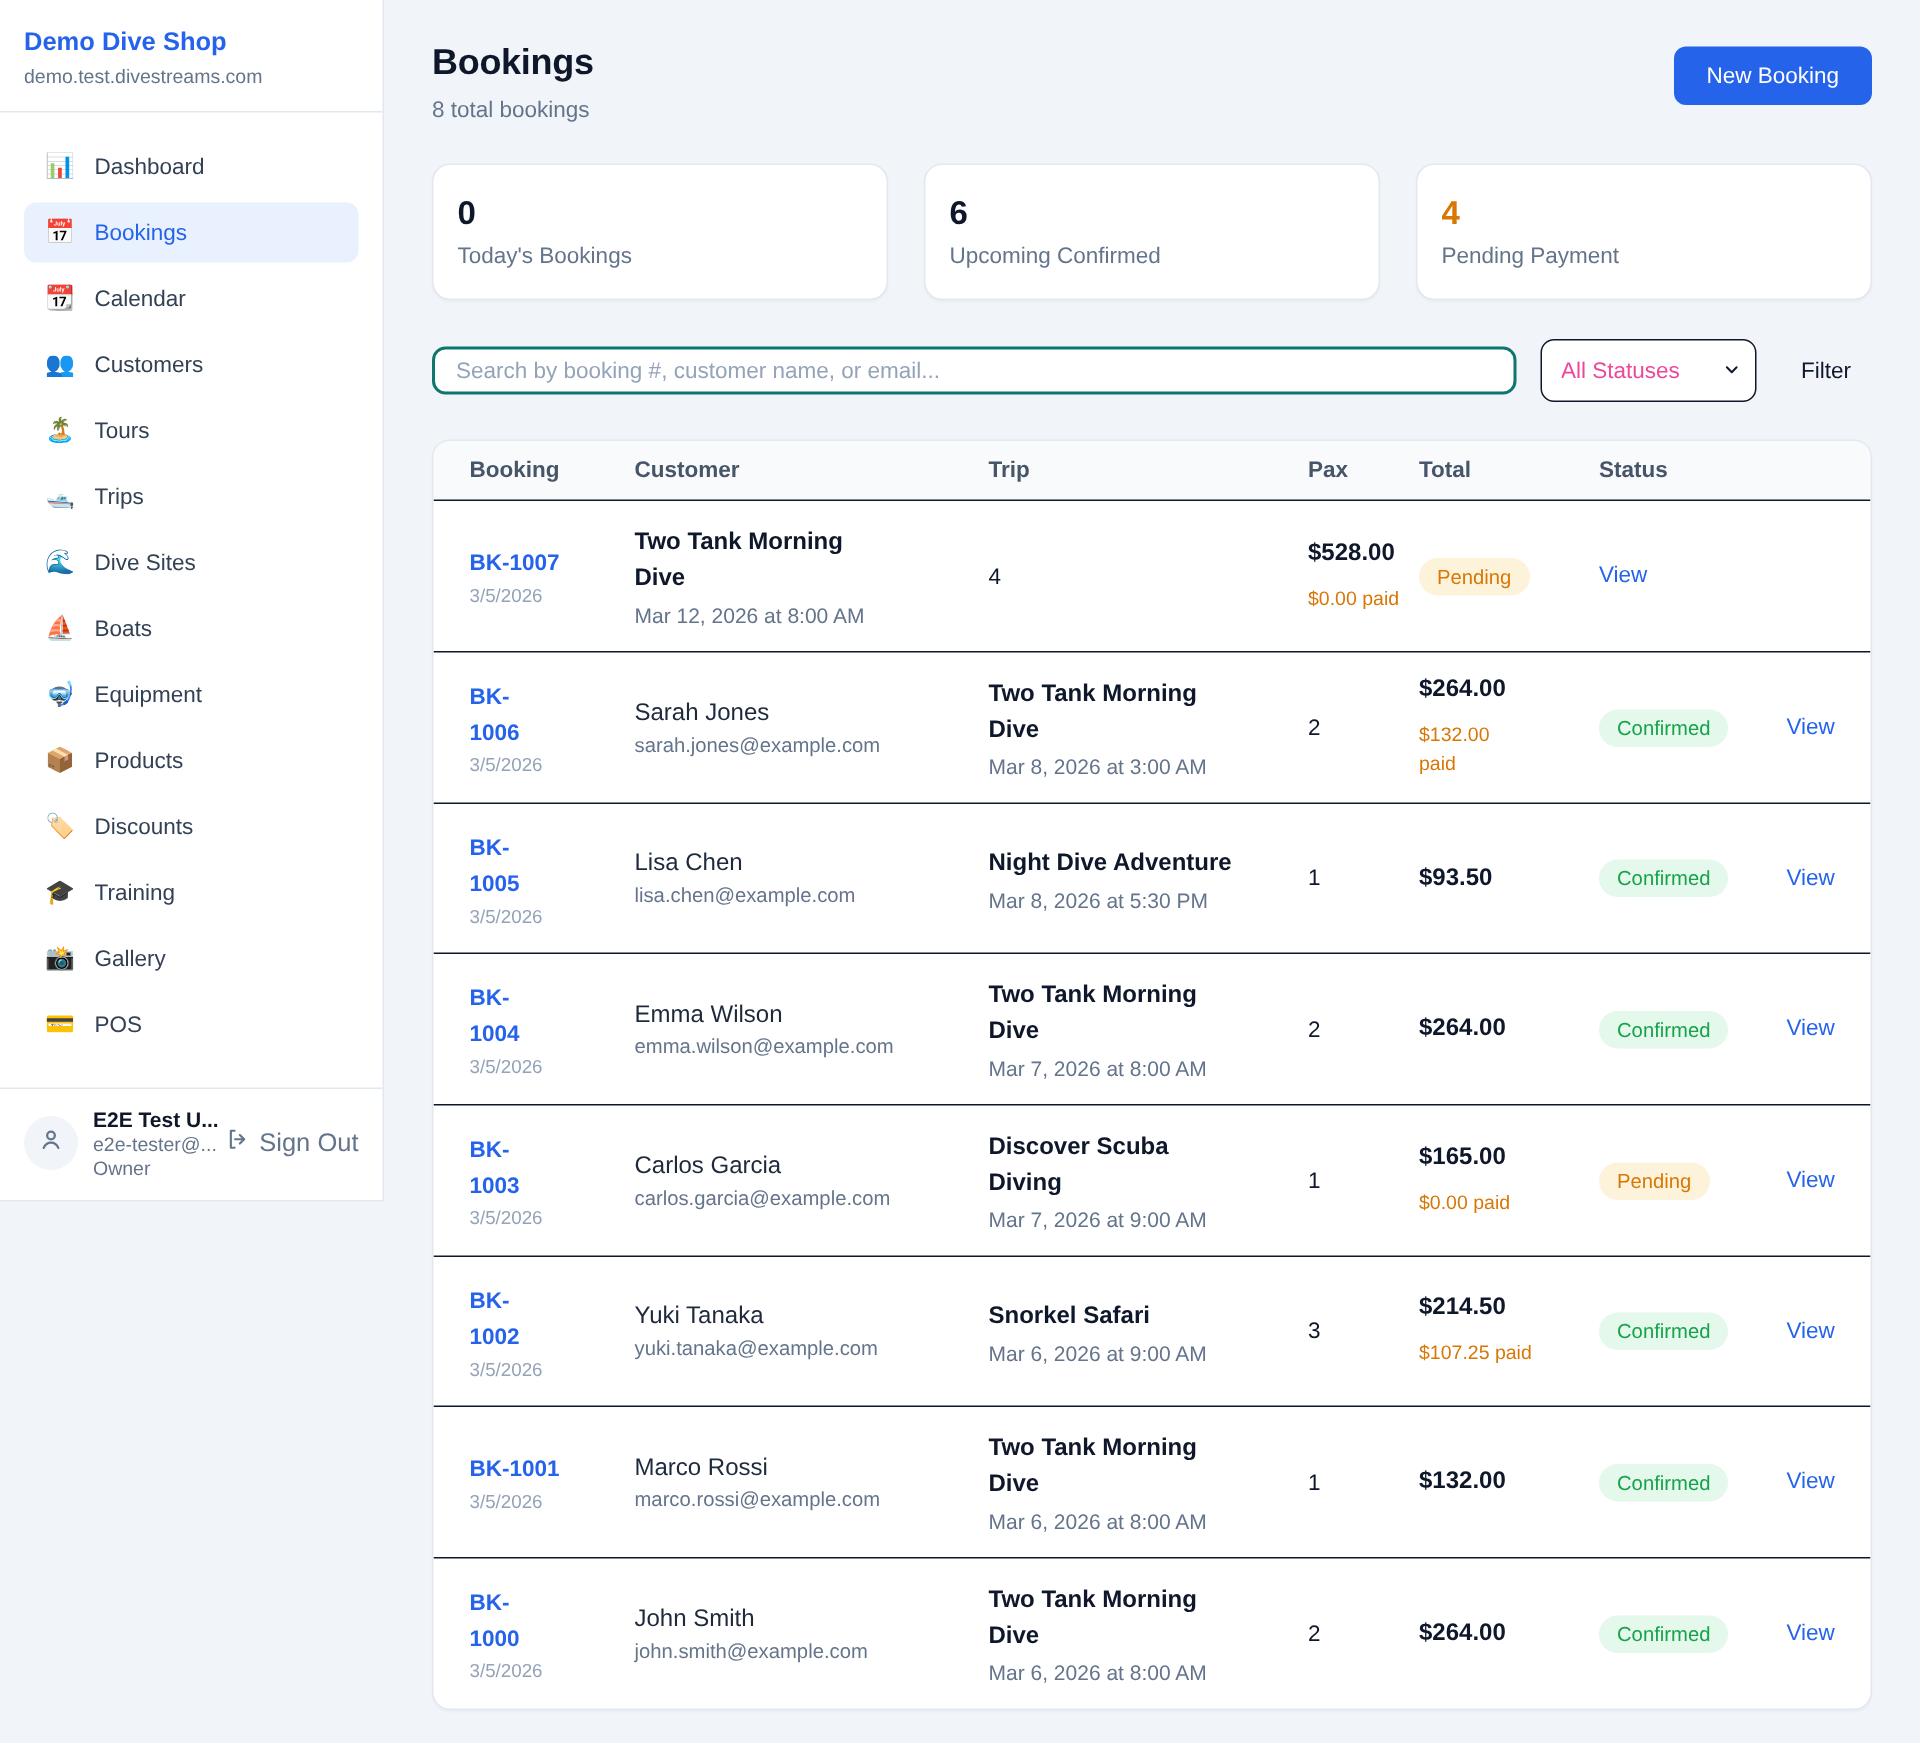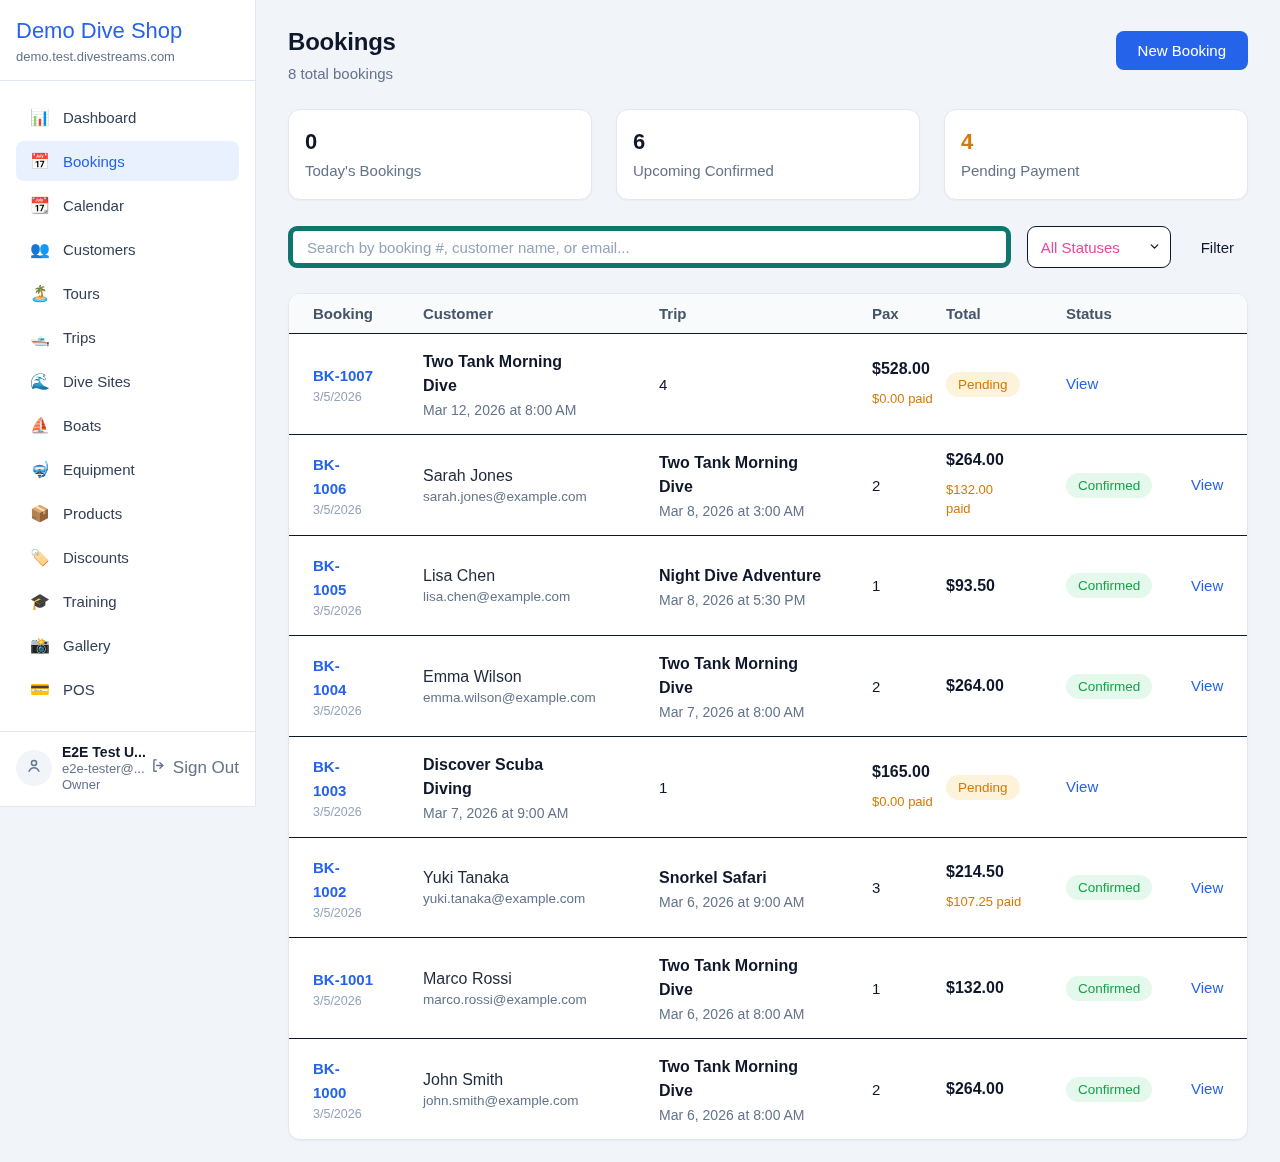--- a/index.html
+++ b/index.html
@@ -8,21 +8,21 @@
     font-family: "Liberation Sans", "DejaVu Sans", sans-serif;
     background:#f1f5f9; color:#0f172a; overflow:hidden; position:relative;
   }
 
   
   .sidebar {
     position:absolute; left:0; top:0; width:256px; background:#fff;
     border-right:1px solid #e2e8f0; border-bottom:1px solid #e2e8f0;
   }
   .brand { padding:18px 16px 16px; border-bottom:1px solid #e2e8f0; }
-  .brand-name { color:#2563eb; font-size:22px; font-weight:400; }
+  .brand-name { color:#2563eb; font-size:17px; font-weight:700; }
   .brand-domain { color:#64748b; font-size:13px; margin-top:5px; }
   .nav { padding:16px 16px 10px; }
   .nav-item {
     display:flex; align-items:center; gap:13px; height:40px; padding:0 14px;
     border-radius:8px; font-size:15px; color:#334155; margin-bottom:4px; cursor:pointer;
   }
   .nav-item .nicon { width:20px; font-size:16px; text-align:center; flex:0 0 20px; }
   .nav-item.active { background:#e8f1fd; color:#2563eb; font-weight:500; }
 
   .user-box {
@@ -55,21 +55,21 @@
   .card {
     background:#fff; border:1px solid #e2e8f0; border-radius:12px; padding:19px 16px 20px;
     box-shadow:0 1px 2px rgba(15,23,42,.04);
   }
   .stat-value { font-size:22px; font-weight:800; color:#0f172a; }
   .stat-value.orange { color:#d97706; }
   .stat-label { font-size:15px; color:#64748b; margin-top:7px; }
 
   .filter-row { display:flex; align-items:center; gap:16px; margin-top:26px; }
   .search-input {
-    flex:1; height:42px; border:5px solid #0f766e; border-radius:9px; padding:0 14px;
+    flex:1; height:32px; border:2px solid #0f766e; border-radius:9px; padding:0 14px;
     font-size:15px; font-family:inherit; color:#0f172a; background:#fff; outline:none;
   }
   .search-input::placeholder { color:#94a3b8; }
   .select-wrap { position:relative; }
   .status-select {
     height:42px; width:144px; border:1px solid #0f172a; border-radius:9px; background:#fff;
     font-size:15px; font-family:inherit; color:#ec4899; padding:0 30px 0 13px;
     appearance:none; -webkit-appearance:none; cursor:pointer; outline:none;
   }
   .select-wrap svg { position:absolute; right:10px; top:14px; pointer-events:none; }
@@ -360,20 +360,24 @@
     <div><a class="view-link">View</a></div>
   </div>
 
   <div class="tgrid trow">
     <div>
       <a class="bk-id">BK-
 1003</a>
       <div class="bk-date">3/5/2026</div>
     </div>
     <div>
+      <div class="cust-name">Carlos Garcia</div>
+      <div class="cust-email">carlos.garcia@example.com</div>
+    </div>
+    <div>
       <div class="trip-name">Discover Scuba
 Diving</div>
       <div class="trip-when">Mar 7, 2026 at 9:00 AM</div>
     </div>
     <div class="pax">1</div>
     <div>
       <div class="total">$165.00</div>
       <div class="paid">$0.00 paid</div>
     </div>
     <div>

